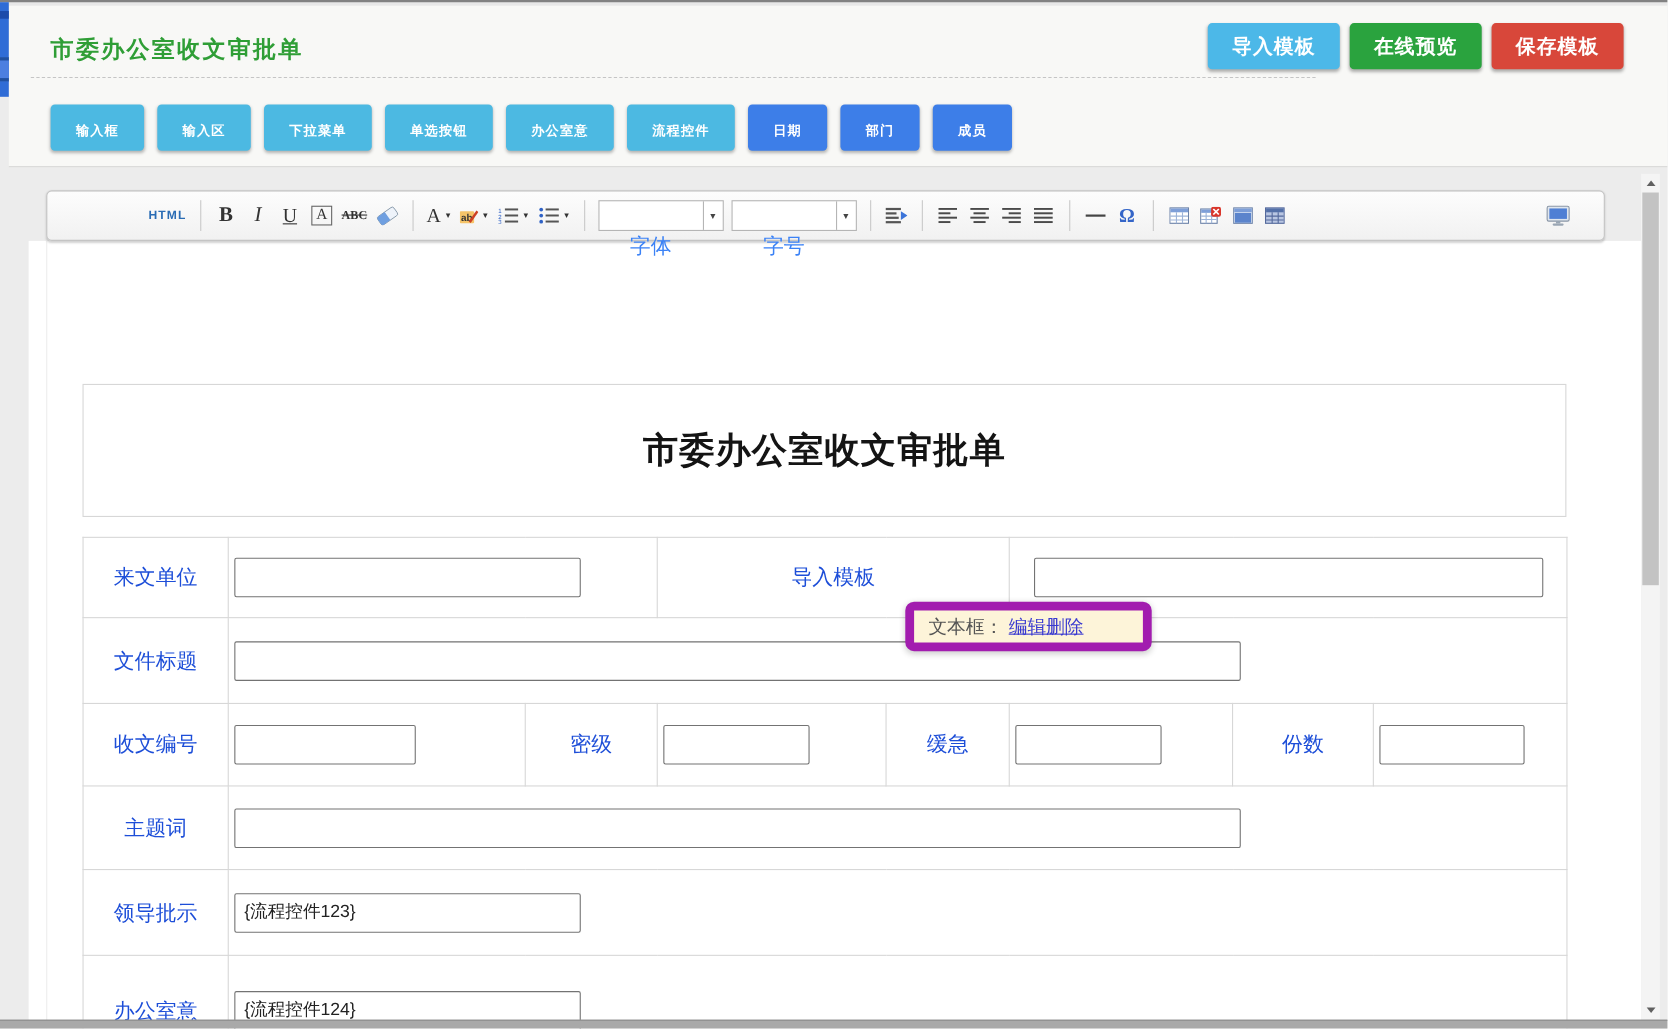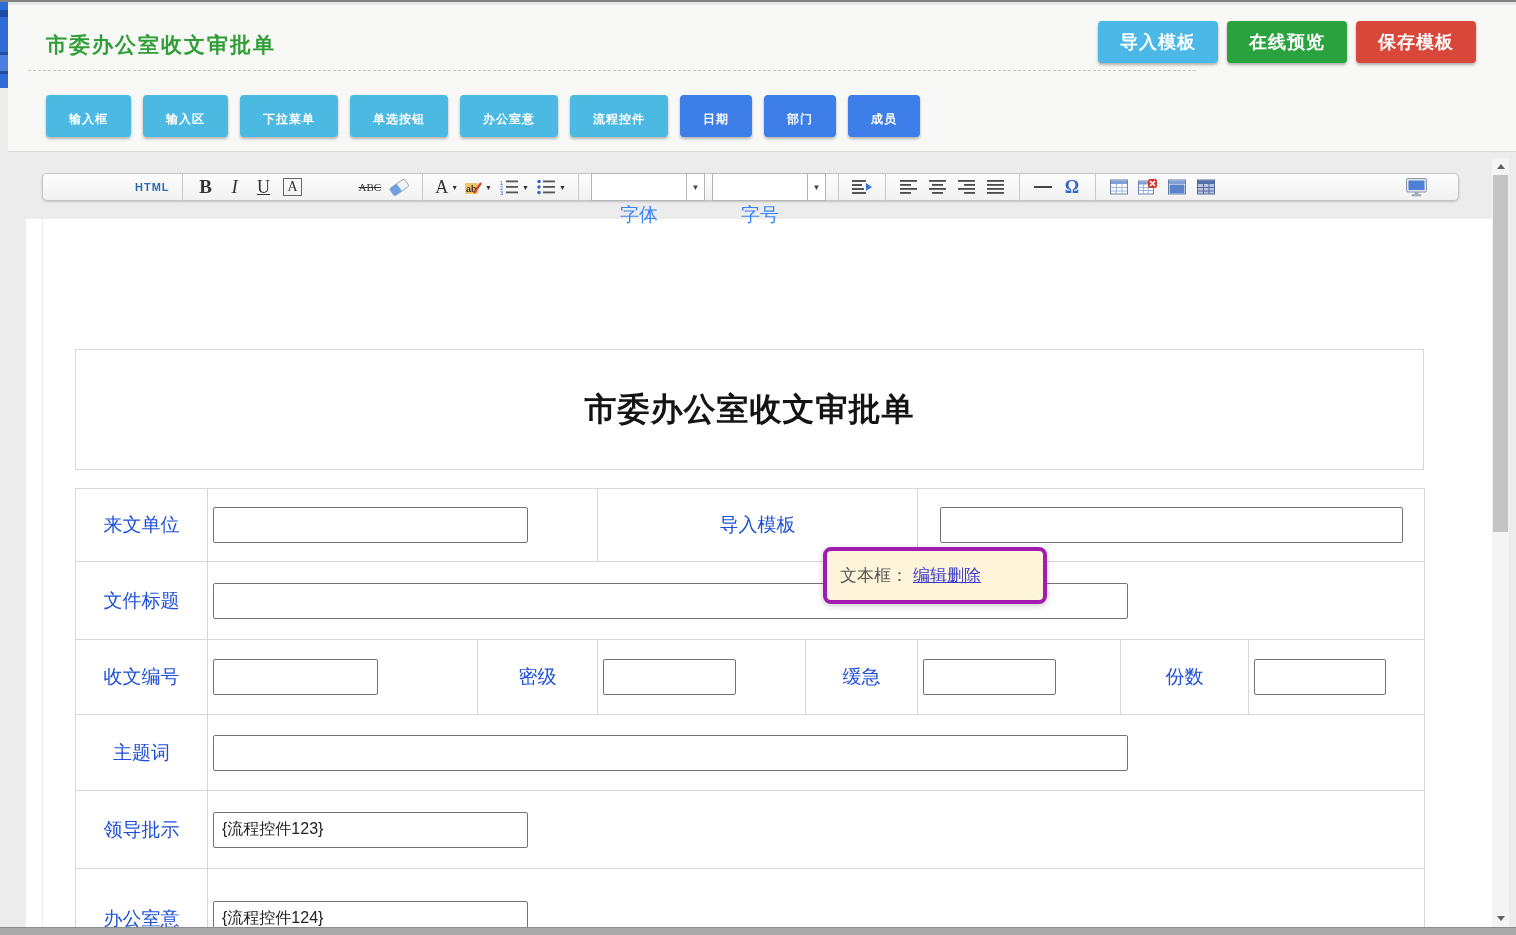--- a/index.html
+++ b/index.html
@@ -30,33 +30,33 @@
   .header-controls{position:absolute;top:90px;left:38px;display:flex;gap:12px;}
   .cbtn{height:42px;padding:16px 23px;border:none;border-radius:4px;color:#fff;
         font-family:"Liberation Serif",serif;font-weight:bold;font-size:12px;letter-spacing:1px;
         box-shadow:0 2px 3px rgba(0,0,0,.28);cursor:pointer;}
   .cbtn.light{background:#4cb9e2;}
   .cbtn.dark{background:#3d7ee8;}
 
   
   .editor-body{position:absolute;left:26px;top:219px;width:1466px;height:716px;background:#fff;}
   .iframe-edge{position:absolute;left:42px;top:219px;width:1px;height:716px;background:#ededed;}
-  .toolbar{position:absolute;left:42px;top:173px;width:1417px;height:28px;box-sizing:border-box;
+  .toolbar{position:absolute;left:42px;top:173px;width:1417px;height:46px;box-sizing:border-box;
            border:1px solid #c4c4c4;border-radius:5px;
            background:linear-gradient(#fdfdfd,#f1f1f1);
            box-shadow:0 1px 2px rgba(0,0,0,.18);
            display:flex;align-items:center;gap:7px;padding:0 14px 0 92px;z-index:20;}
   .tb-item{min-width:22px;height:28px;display:flex;align-items:center;justify-content:center;color:#333;cursor:pointer;}
   .tb-sep{width:1px;height:28px;background:#c9c9c9;margin:0 5px;}
   .tb-html{font-size:11px;font-weight:bold;color:#2a6cb4;letter-spacing:1px;}
   .tb-b{font-family:"Liberation Serif",serif;font-weight:bold;font-size:19px;}
   .tb-i{font-family:"Liberation Serif",serif;font-style:italic;font-size:19px;}
   .tb-u{font-family:"Liberation Serif",serif;font-size:18px;text-decoration:underline;}
   .tb-abox{font-family:"Liberation Serif",serif;font-size:14px;border:1px solid #666;padding:0 3px;line-height:16px;}
-  .tb-abc{font-family:"Liberation Serif",serif;font-weight:normal;font-size:11px;text-decoration:line-through;margin-left:48px;}
+  .tb-abc{font-family:"Liberation Serif",serif;font-weight:bold;font-size:11px;text-decoration:line-through;}
   .tb-a{font-family:"Liberation Serif",serif;font-size:18px;}
   .caret{font-size:7px;color:#333;margin-left:3px;}
   .tb-select{width:112px;height:26px;border:1px solid #b5b5b5;background:#fff;display:flex;align-items:stretch;cursor:pointer;}
   .tb-select .sel-lbl{flex:1;display:flex;align-items:center;justify-content:center;font-size:19px;color:#3b82f6;margin-top:41px;}
   .tb-select .sel-arrow{width:17px;border-left:1px solid #b5b5b5;display:flex;align-items:center;justify-content:center;font-size:8px;color:#444;}
   .tb-hr{width:18px;border-top:2px solid #444;height:0;}
   .tb-omega{font-family:"Liberation Serif",serif;font-weight:bold;font-size:18px;color:#3465c8;}
   .tb-monitor{margin-left:auto;margin-right:16px;}
 
   
@@ -74,22 +74,22 @@
   .doc-title{font-size:32px;font-weight:bold;color:#141414;letter-spacing:1px;}
   .form-table{position:absolute;left:75px;top:488px;width:1349px;border-collapse:collapse;table-layout:fixed;background:#fff;z-index:5;}
   .form-table td{border:1px solid #d7d7d7;padding:0;vertical-align:middle;}
   .lblcell{text-align:center;font-size:19px;color:#1d4ed8;}
   .ipt{height:36px;border:1px solid #737373;border-radius:2px;background:#fff;box-sizing:border-box;
        font-size:16px;color:#222;padding:0 8px;margin-left:5px;display:block;font-family:"Liberation Sans",sans-serif;}
   .w315{width:315px;} .w463{width:463px;margin-left:22px;} .w915{width:915px;}
   .w165{width:165px;} .w133{width:133px;} .w132{width:132px;}
 
   
-  .tooltip{position:absolute;left:823px;top:547px;width:224px;height:57px;box-sizing:border-box;
-           background:#fdf4d9;border:4px solid #a21caf;border-radius:8px;
+  .tooltip{position:absolute;left:823px;top:547px;width:224px;height:45px;box-sizing:border-box;
+           background:#fdf4d9;border:8px solid #a21caf;border-radius:8px;
            box-shadow:0 2px 6px rgba(0,0,0,.2);
            display:flex;align-items:center;padding:12px 13px;z-index:40;font-size:17px;}
   .tooltip .pfx{color:#555;}
   .tooltip a{color:#3a3ad0;text-decoration:underline;cursor:pointer;}
   .tooltip .edit{margin-left:5px;}
   .tooltip .del{}
 
   svg{display:block;}
 </style>
 </head>

